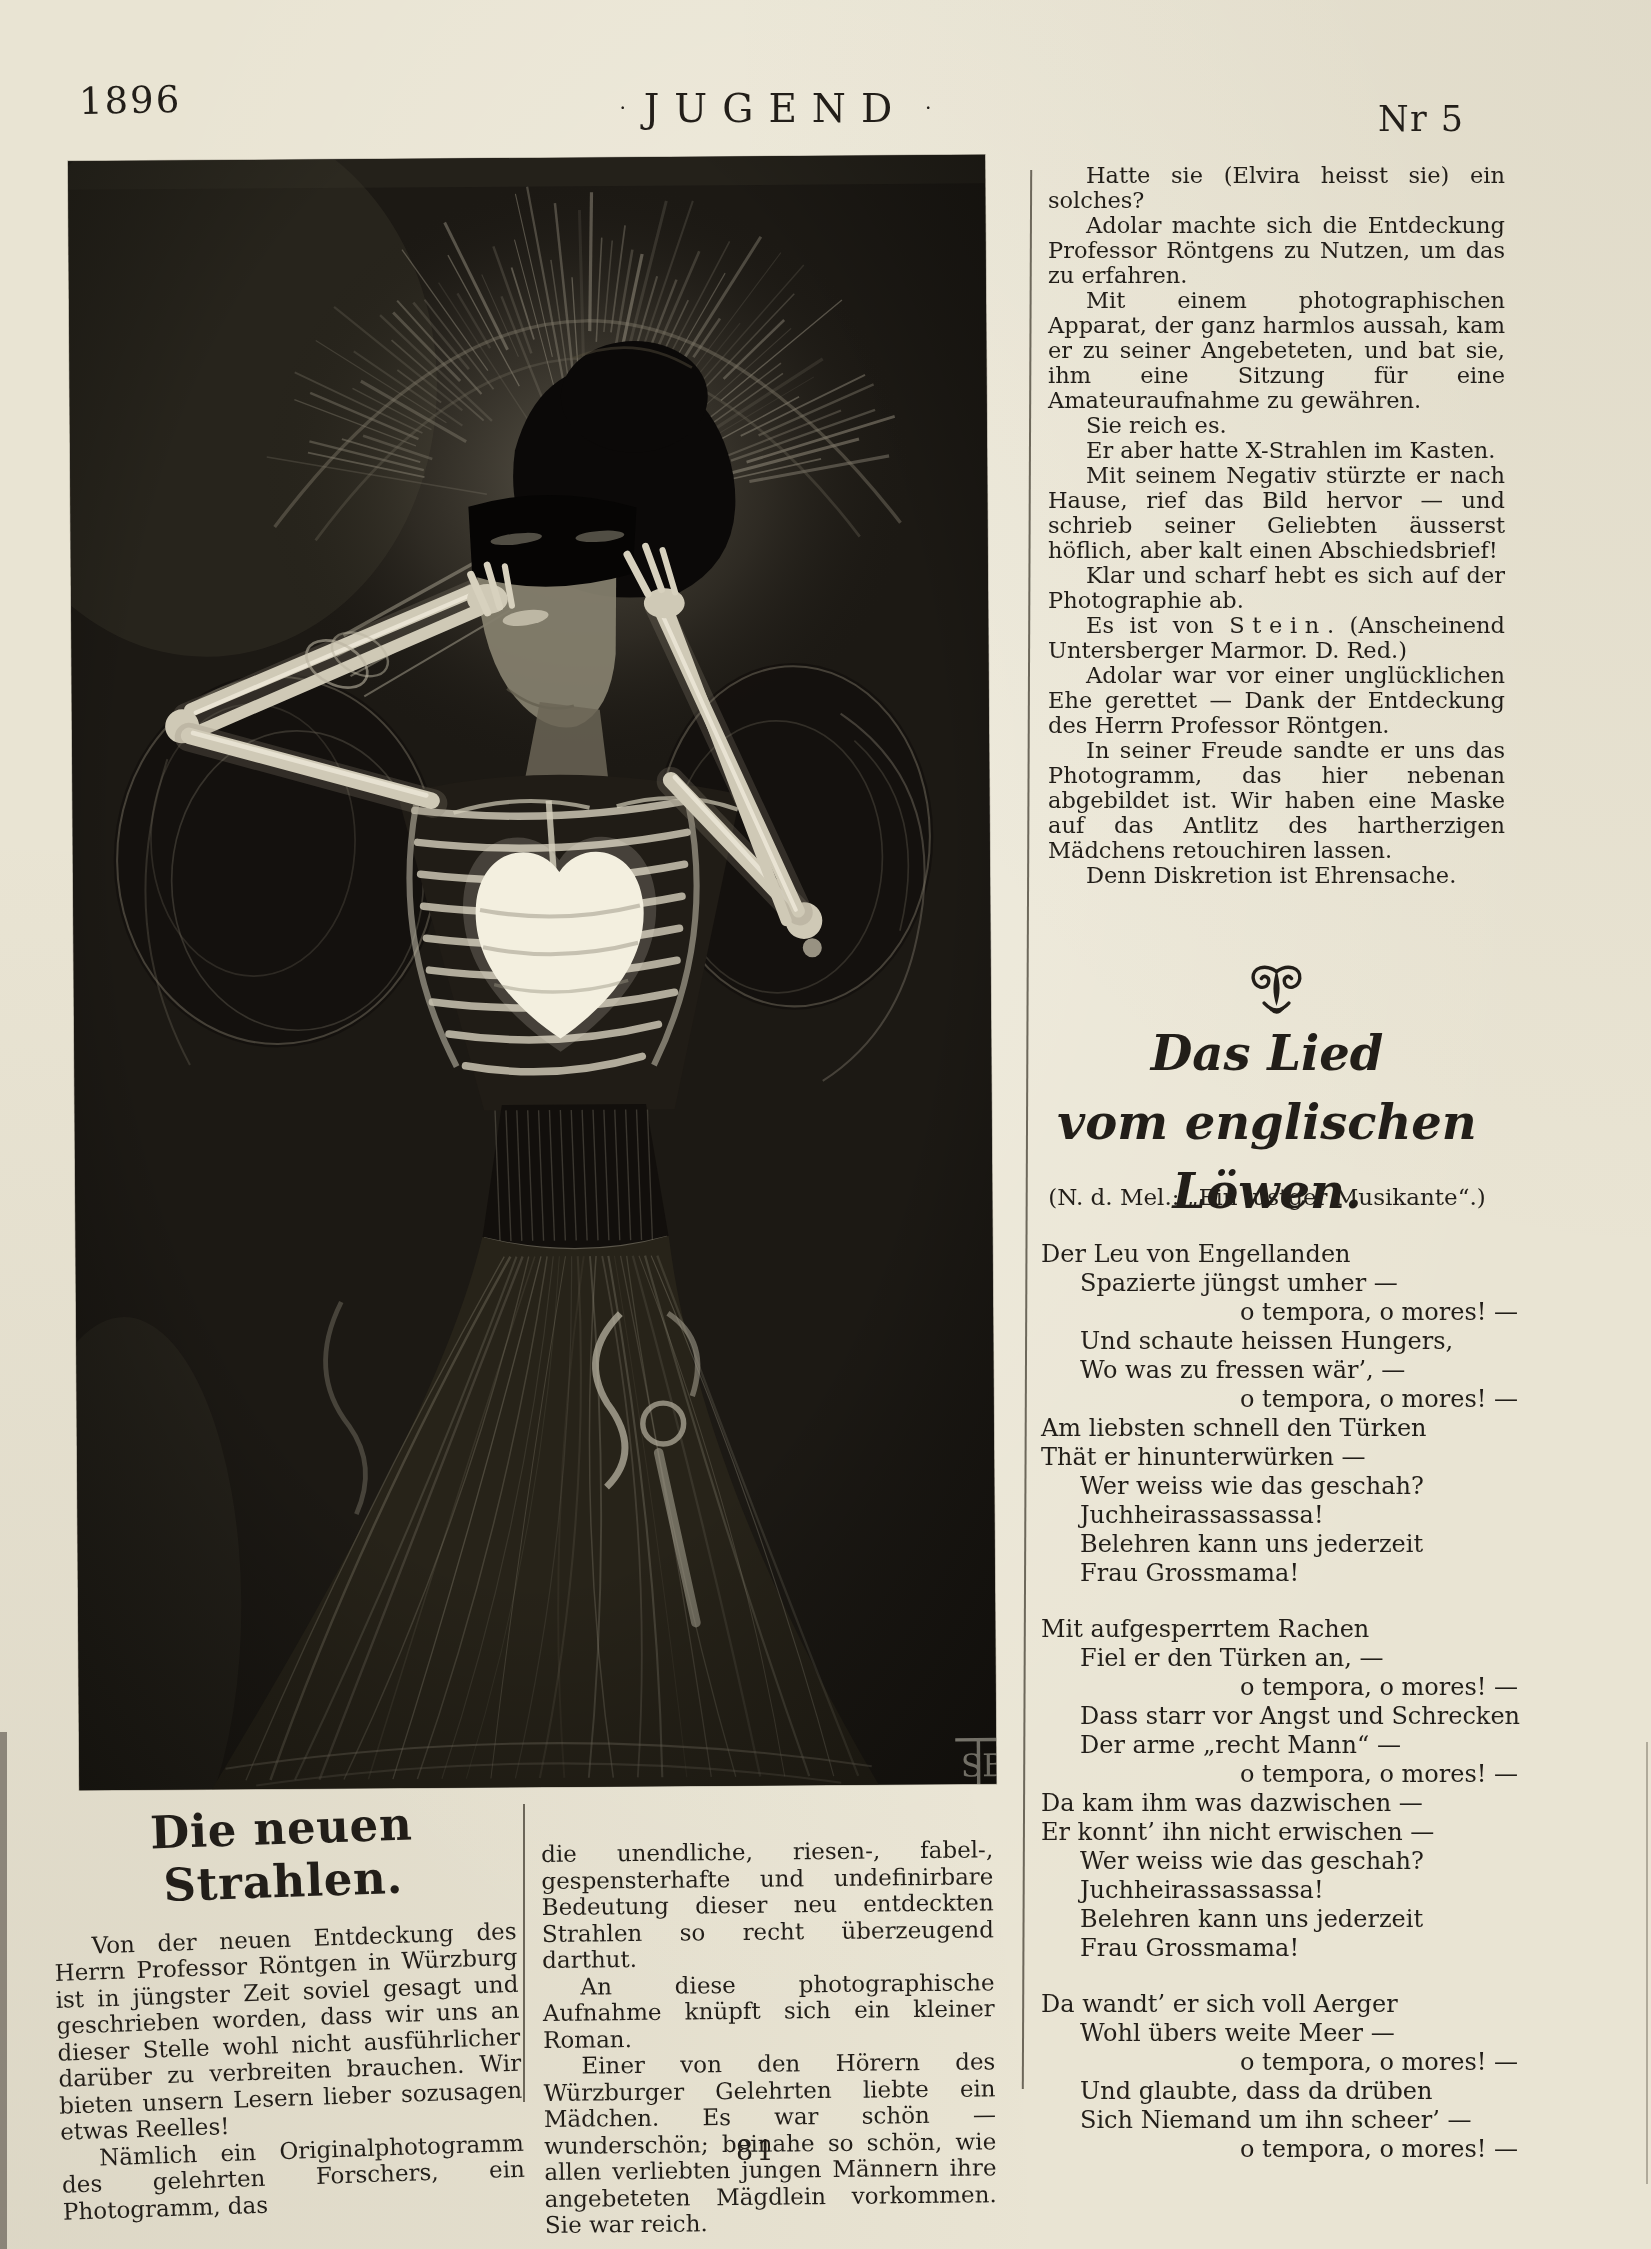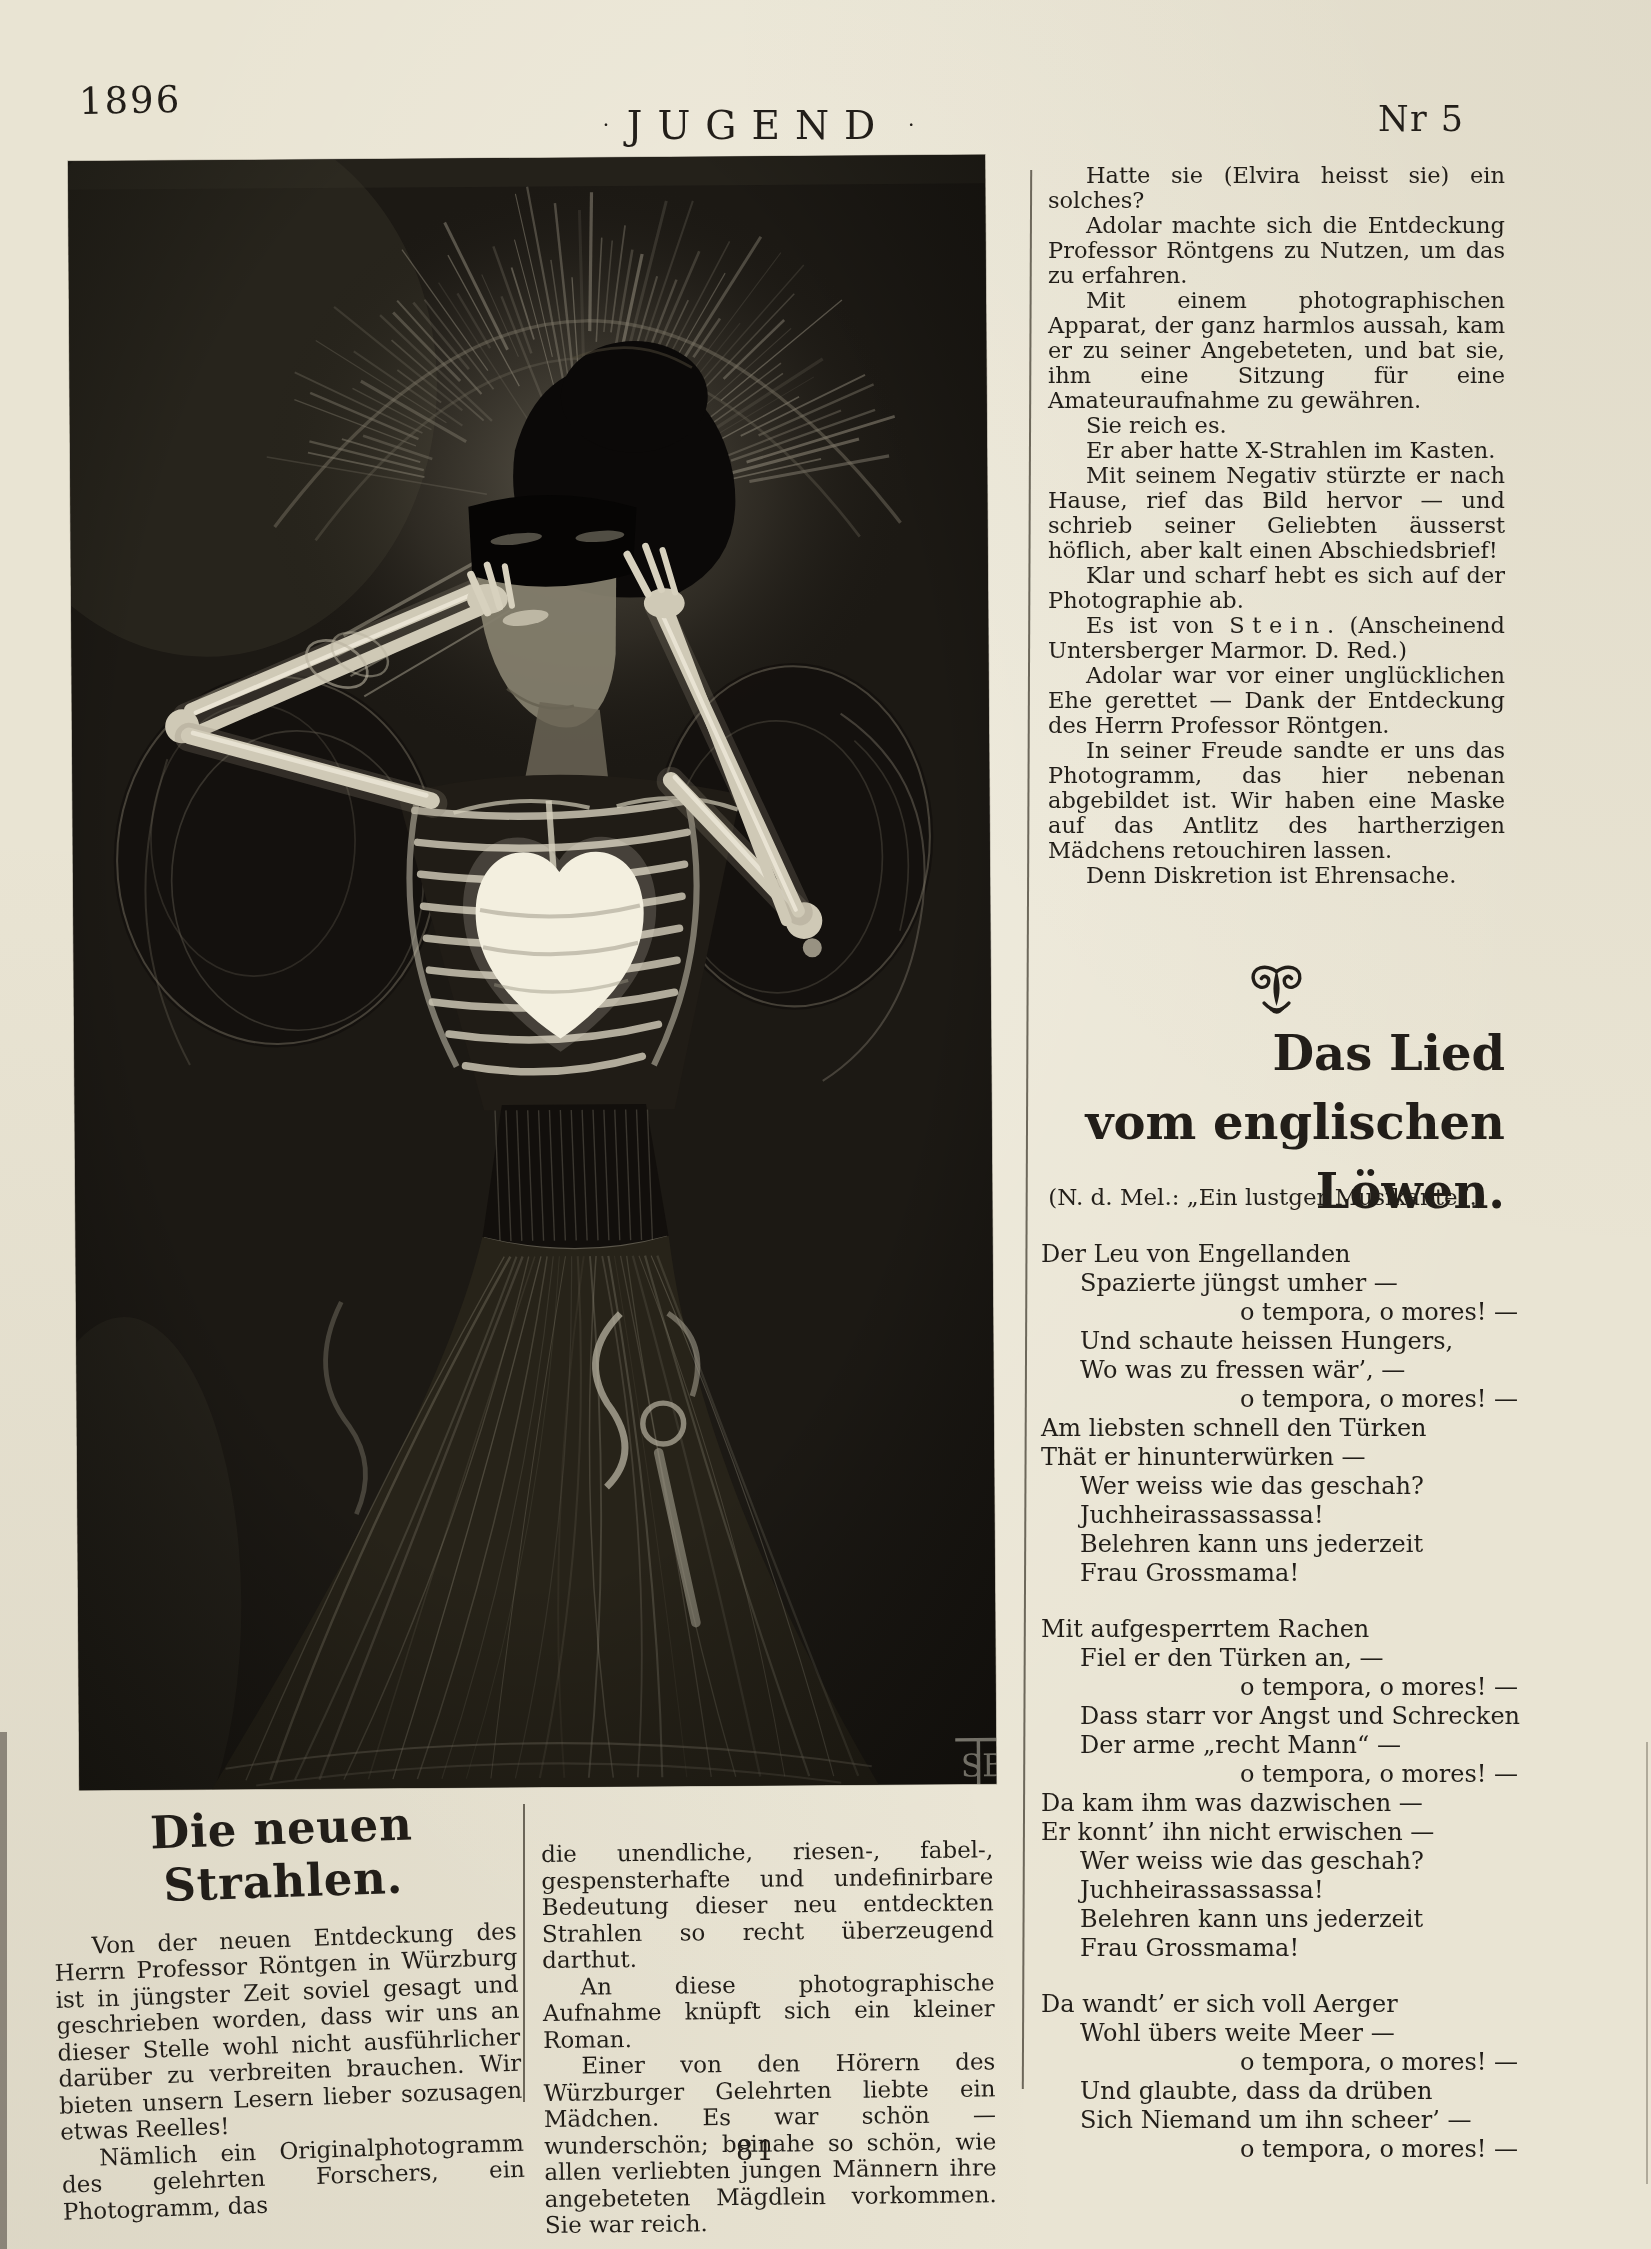--- a/index.html
+++ b/index.html
@@ -11,21 +11,21 @@
   }
   .texture{
     position:absolute;inset:0;pointer-events:none;
     background:
       radial-gradient(ellipse at 48% 35%, rgba(255,254,248,0.28), rgba(255,255,255,0) 62%),
       radial-gradient(ellipse at 0% 100%, rgba(110,100,78,0.10), rgba(0,0,0,0) 45%),
       radial-gradient(ellipse at 100% 0%, rgba(120,110,85,0.08), rgba(0,0,0,0) 40%);
   }
   
   .hdr-year{position:absolute;left:79px;top:79px;font-size:37px;letter-spacing:2px;transform:rotate(-1.2deg);}
-  .hdr-title{position:absolute;left:585px;top:103px;width:381px;font-size:39px;letter-spacing:15px;white-space:nowrap;}
+  .hdr-title{position:absolute;left:585px;top:86px;width:381px;text-align:center;font-size:39px;letter-spacing:15px;white-space:nowrap;}
   .hdr-title .dot{font-size:20.4px;vertical-align:6.8px;letter-spacing:0;padding:0 17.7px;}
   .hdr-issue{position:absolute;left:1378px;top:99px;font-size:35px;letter-spacing:1.4px;}
   
   .illustration{
     position:absolute;left:68px;top:158px;width:917px;height:1629px;
     background:#1c1914;transform:rotate(-0.4deg);transform-origin:50% 0;
     box-shadow:0 0 0 0.7px rgba(50,44,34,.35);
   }
   .illustration svg{display:block;width:100%;height:100%;}
   
@@ -33,21 +33,21 @@
   #rule-right{left:1026px;top:170px;height:1919px;transform:rotate(0.25deg);}
   #rule-bottom{left:523px;top:1804px;height:298px;}
   .edge-left{position:absolute;left:0;top:1732px;width:6.8px;height:518px;background:#474038;opacity:.55;}
   .edge-right{position:absolute;left:1646px;top:1742px;width:2px;height:442px;background:#6b6455;opacity:.45;}
   
   .story{position:absolute;left:1048px;top:163px;width:457px;font-size:22.5px;line-height:25px;text-align:justify;}
   .par{margin:0;text-indent:38px;}
   .sperr{letter-spacing:.34em;}
   
   .ornament{position:absolute;left:1048px;top:962px;width:457px;text-align:center;}
-  .poem-title{position:absolute;left:1029px;top:1019px;width:476px;text-align:right;font-weight:bold;font-size:48px;line-height:69px;}
+  .poem-title{position:absolute;left:1029px;top:1019px;width:476px;text-align:center;font-weight:bold;font-size:48px;line-height:69px;font-style:italic;}
   .poem-melody{position:absolute;left:1029px;top:1184px;width:476px;text-align:center;font-size:23px;}
   .poem{position:absolute;left:1041px;top:1240px;width:469px;font-size:24px;line-height:29px;}
   .stanza + .stanza{margin-top:27px;}
   .pline{white-space:nowrap;}
   .ind0{margin-left:0;}
   .ind1{margin-left:39px;}
   .ind2{margin-left:199px;}
   
   .article-col1{position:absolute;left:49px;top:1810px;width:463px;transform:rotate(-2deg);transform-origin:0 0;}
   .article-title{text-align:center;font-size:45px;font-weight:bold;margin:0 0 17.7px 0;letter-spacing:0.7px;}

